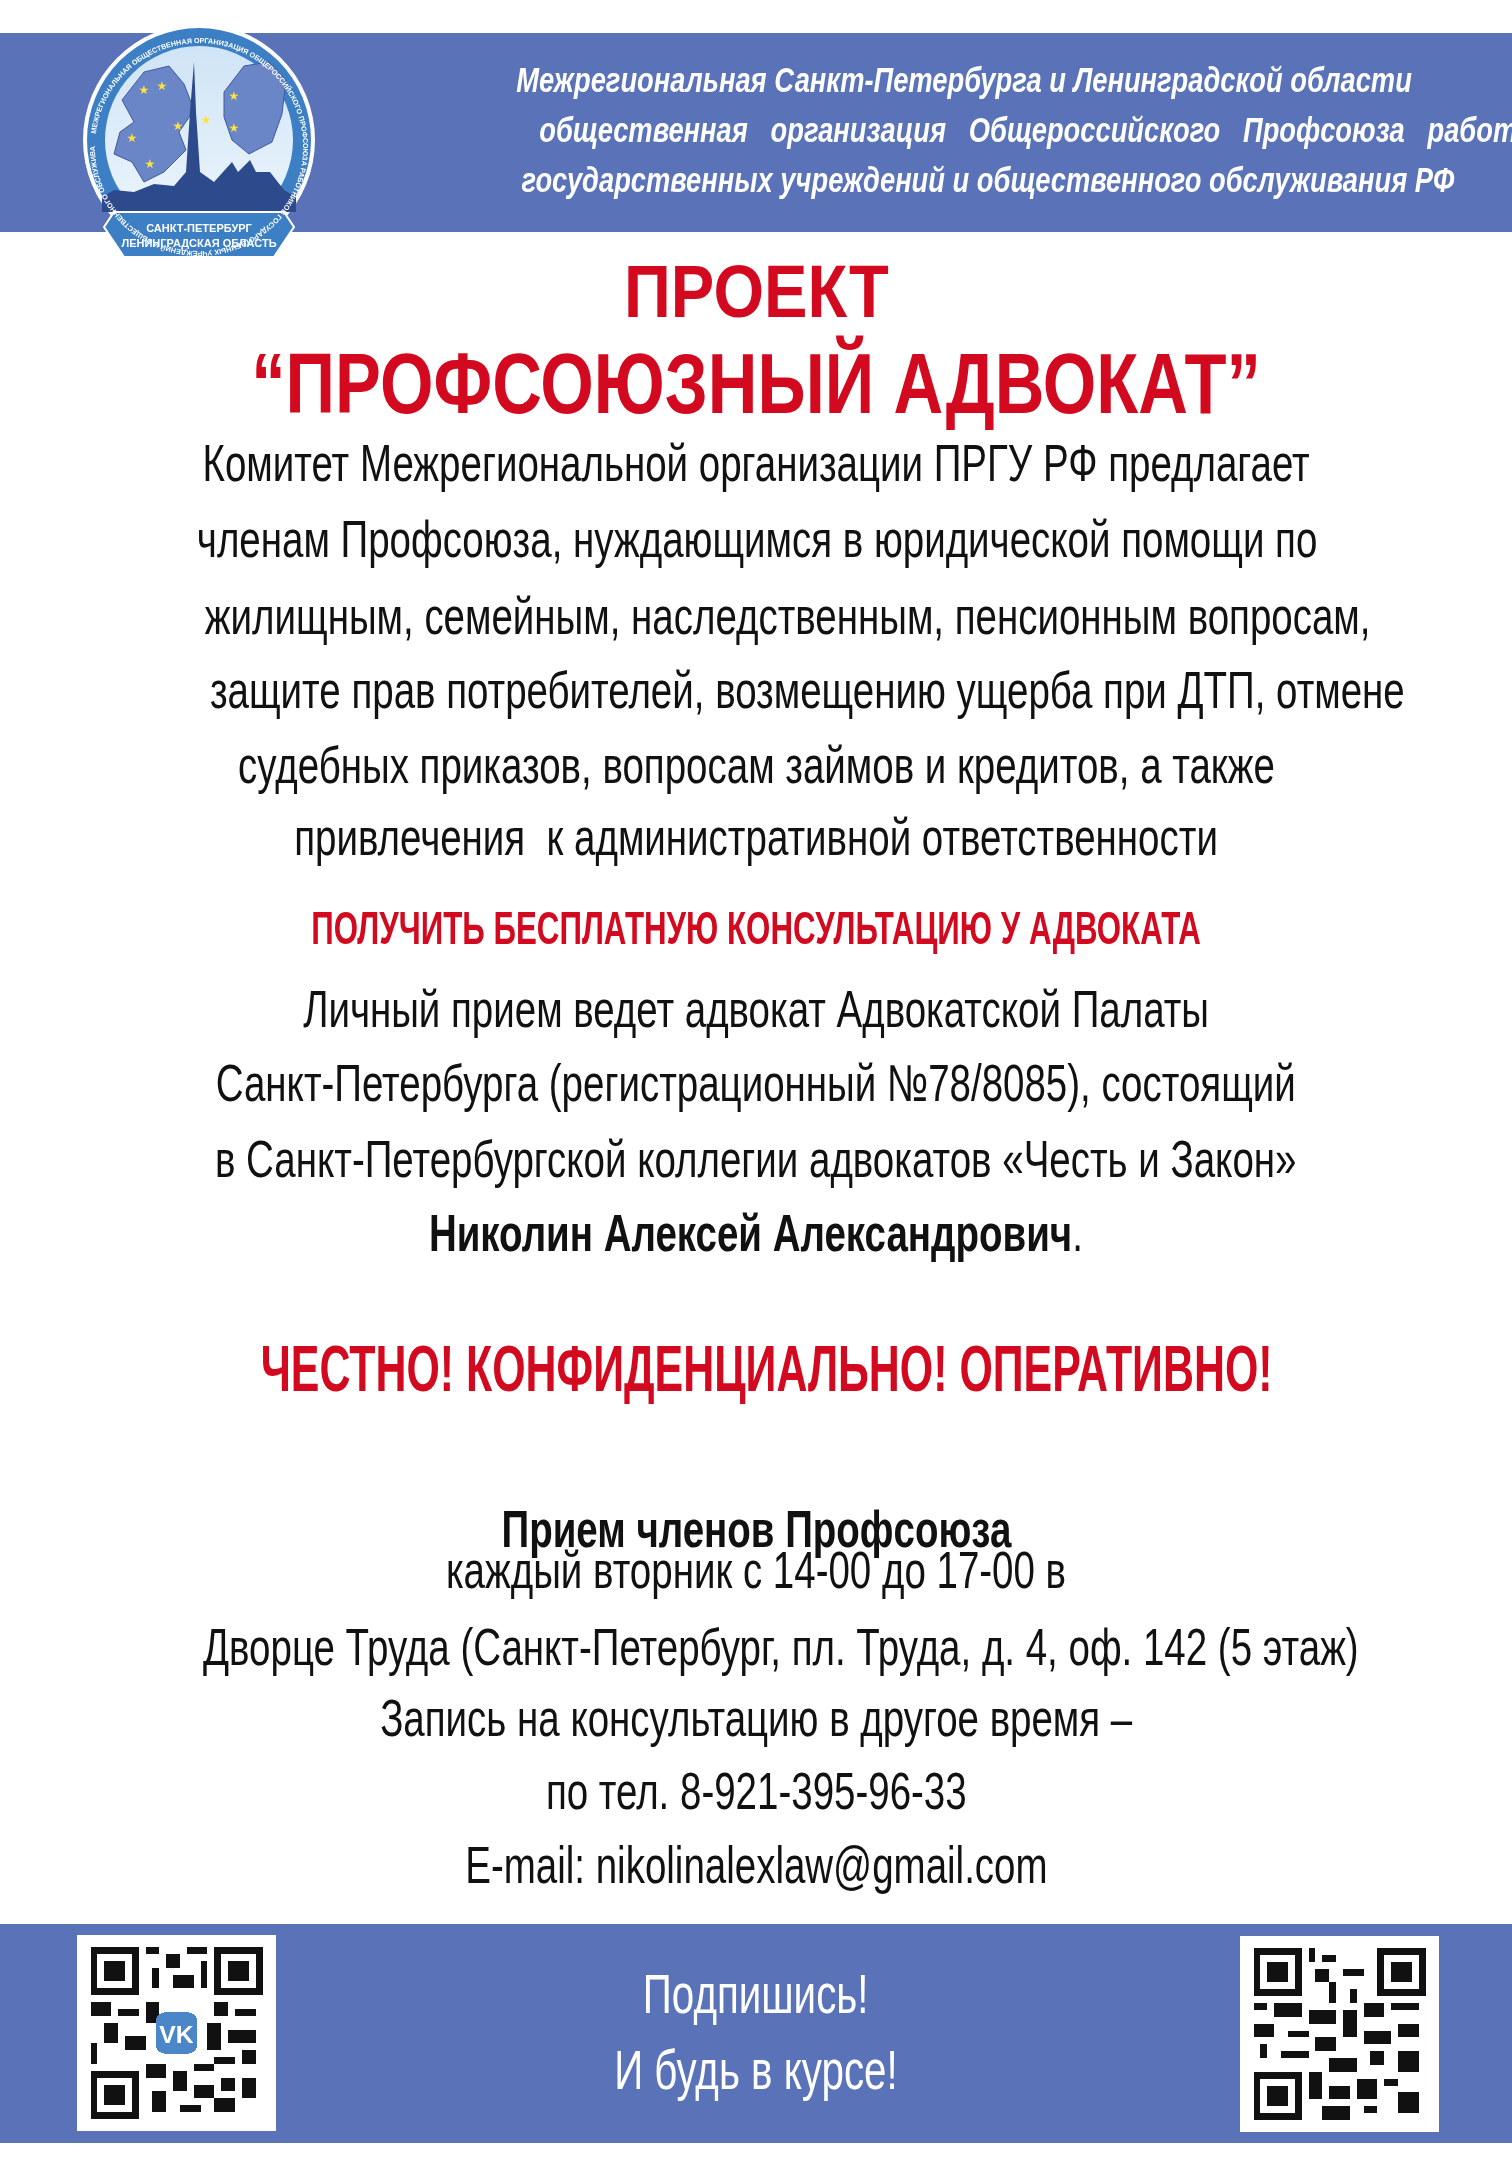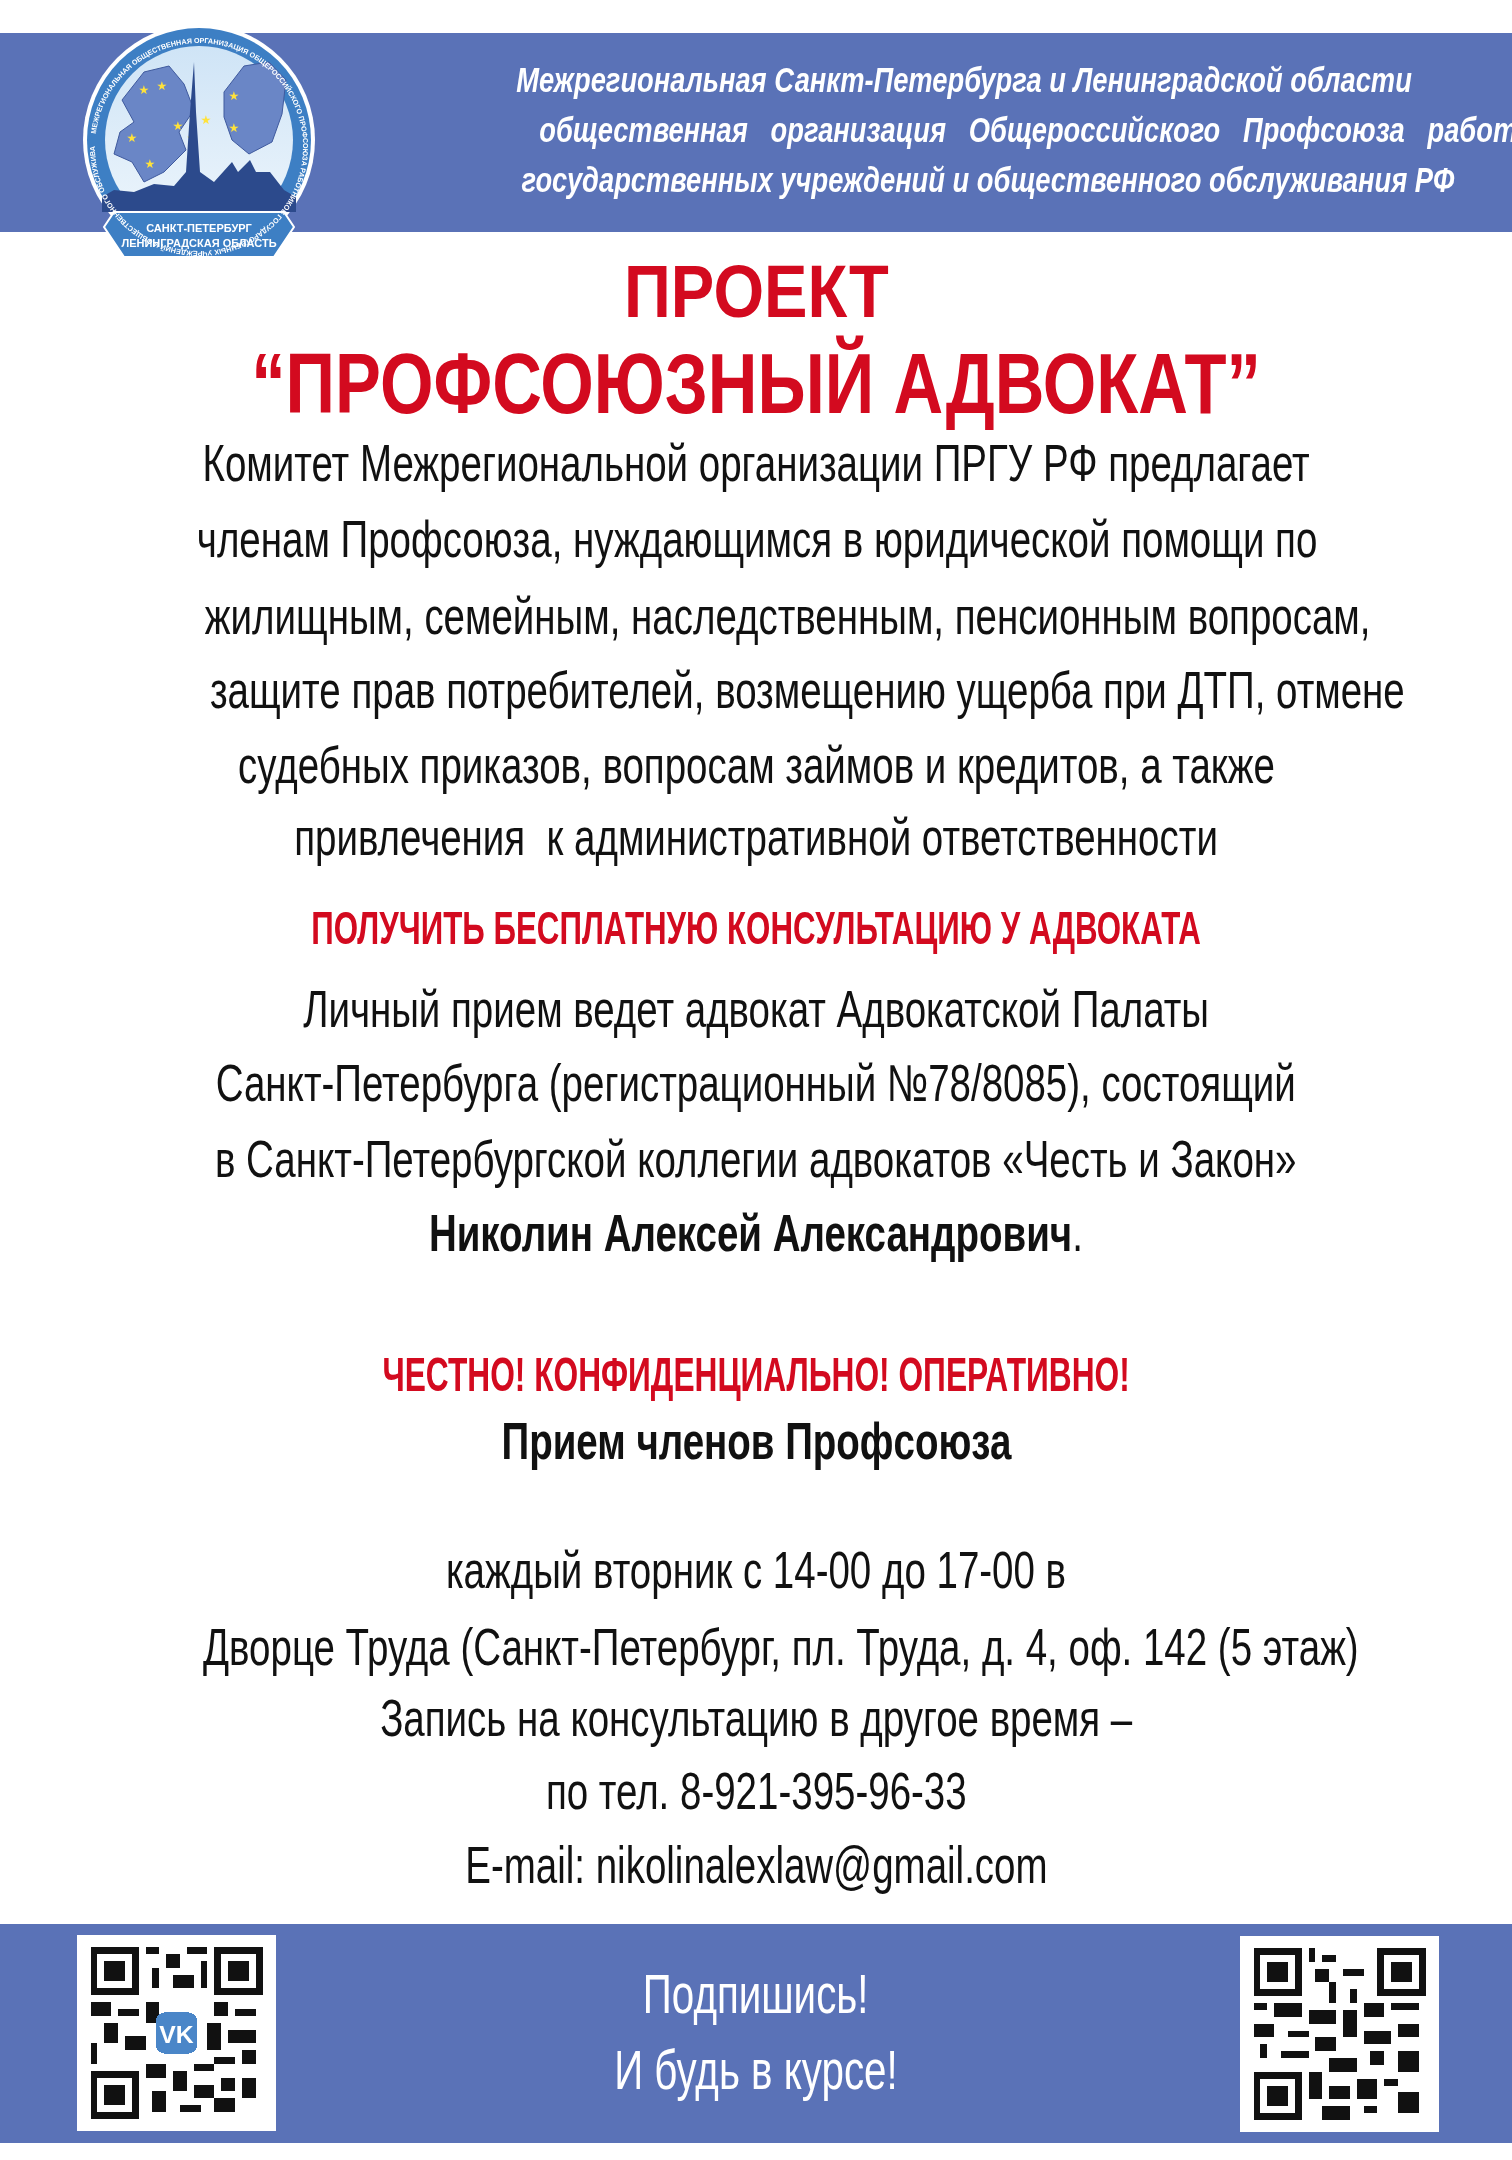--- a/index.html
+++ b/index.html
@@ -33,21 +33,21 @@
   .title2 { top: 340px; font-size: 86px; }
   .title2 > span { transform: scaleX(0.80); }
 
   .body { font-size: 52px; color: #111111; }
   .body > span { transform: scaleX(0.74); }
   .bold { font-weight: bold; }
 
   .cta { font-size: 46px; }
   .cta > span { transform: scaleX(0.68); }
 
-  .slogan { font-size: 48px; margin-top: 15px; }
+  .slogan { font-size: 65px; }
   .slogan > span { transform: scaleX(0.66); }
 
   .foot-text { color: #ffffff; font-size: 56px; }
   .foot-text > span { transform: scaleX(0.72); }
 
   
   #logo {
     position: absolute; left: 74px; top: 22px; width: 250px; height: 250px;
   }
 
@@ -115,21 +115,21 @@
 <div class="line body" style="top:811px"><span style="white-space:pre">привлечения  к административной ответственности</span></div>
 
 <div class="line red cta" style="top:905px"><span>ПОЛУЧИТЬ БЕСПЛАТНУЮ КОНСУЛЬТАЦИЮ У АДВОКАТА</span></div>
 <div class="line body" style="top:983px"><span>Личный прием ведет адвокат Адвокатской Палаты</span></div>
 <div class="line body" style="top:1057px"><span>Санкт-Петербурга (регистрационный №78/8085), состоящий</span></div>
 <div class="line body" style="top:1133px"><span>в Санкт-Петербургской коллегии адвокатов «Честь и Закон»</span></div>
 <div class="line body" style="top:1207px"><span><b>Николин Алексей Александрович</b><span>.</span></span></div>
 
 <div class="line red slogan" style="top:1336px"><span>ЧЕСТНО! КОНФИДЕНЦИАЛЬНО! ОПЕРАТИВНО!</span></div>
 
-<div class="line body bold" style="top:1415px"><span>Прием членов Профсоюза</span></div>
+<div class="line body bold" style="top:1503px"><span>Прием членов Профсоюза</span></div>
 <div class="line body" style="top:1544px"><span>каждый вторник с 14-00 до 17-00 в</span></div>
 <div class="line body" style="top:1621px"><span>Дворце Труда (Санкт-Петербург, пл. Труда, д. 4, оф. 142 (5 этаж)</span></div>
 <div class="line body" style="top:1692px"><span>Запись на консультацию в другое время –</span></div>
 <div class="line body" style="top:1765px"><span>по тел. 8-921-395-96-33</span></div>
 <div class="line body" style="top:1839px"><span>E-mail: nikolinalexlaw@gmail.com</span></div>
 
 <div id="footer-band" class="band"></div>
 
 <div id="qr-vk" class="qr">
   <svg width="175" height="172" viewBox="0 0 25 25" xmlns="http://www.w3.org/2000/svg" shape-rendering="crispEdges">

